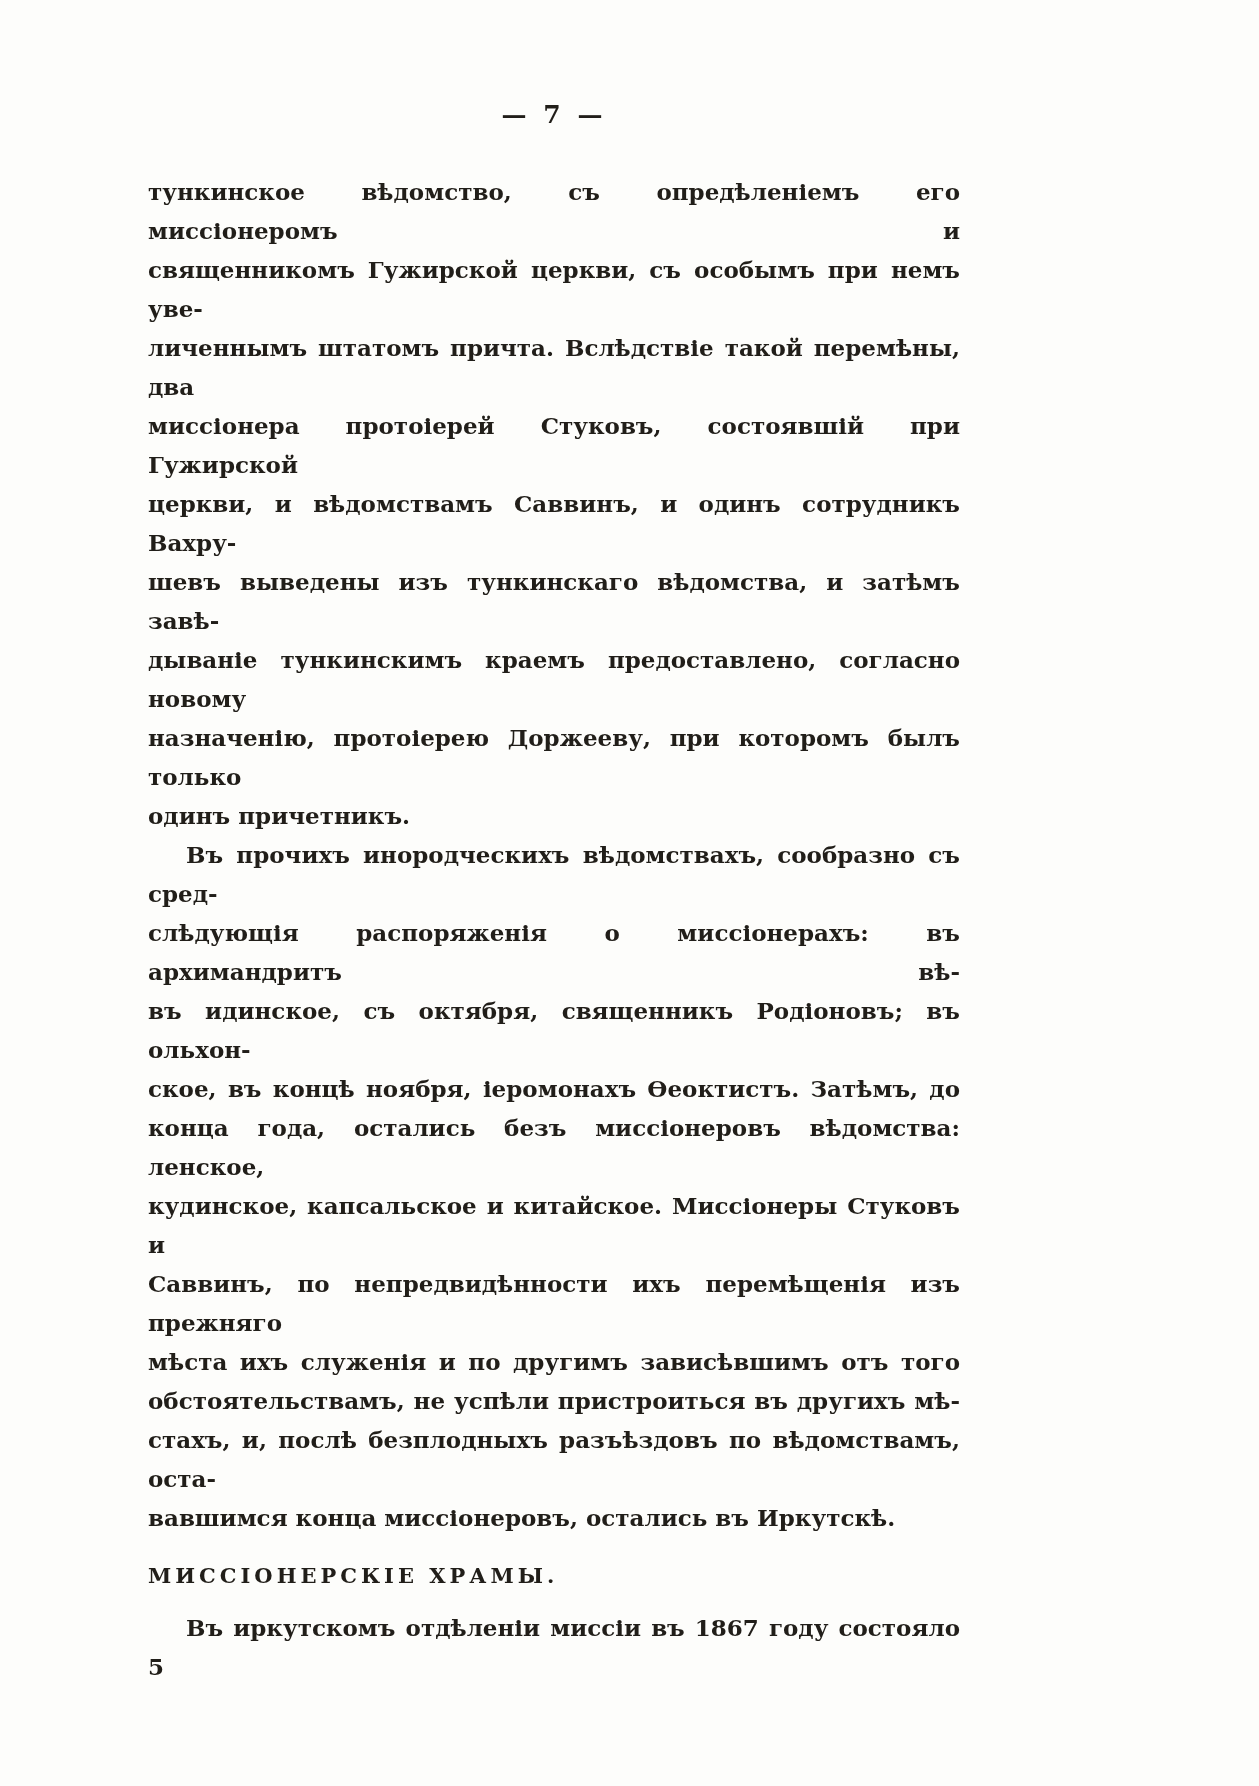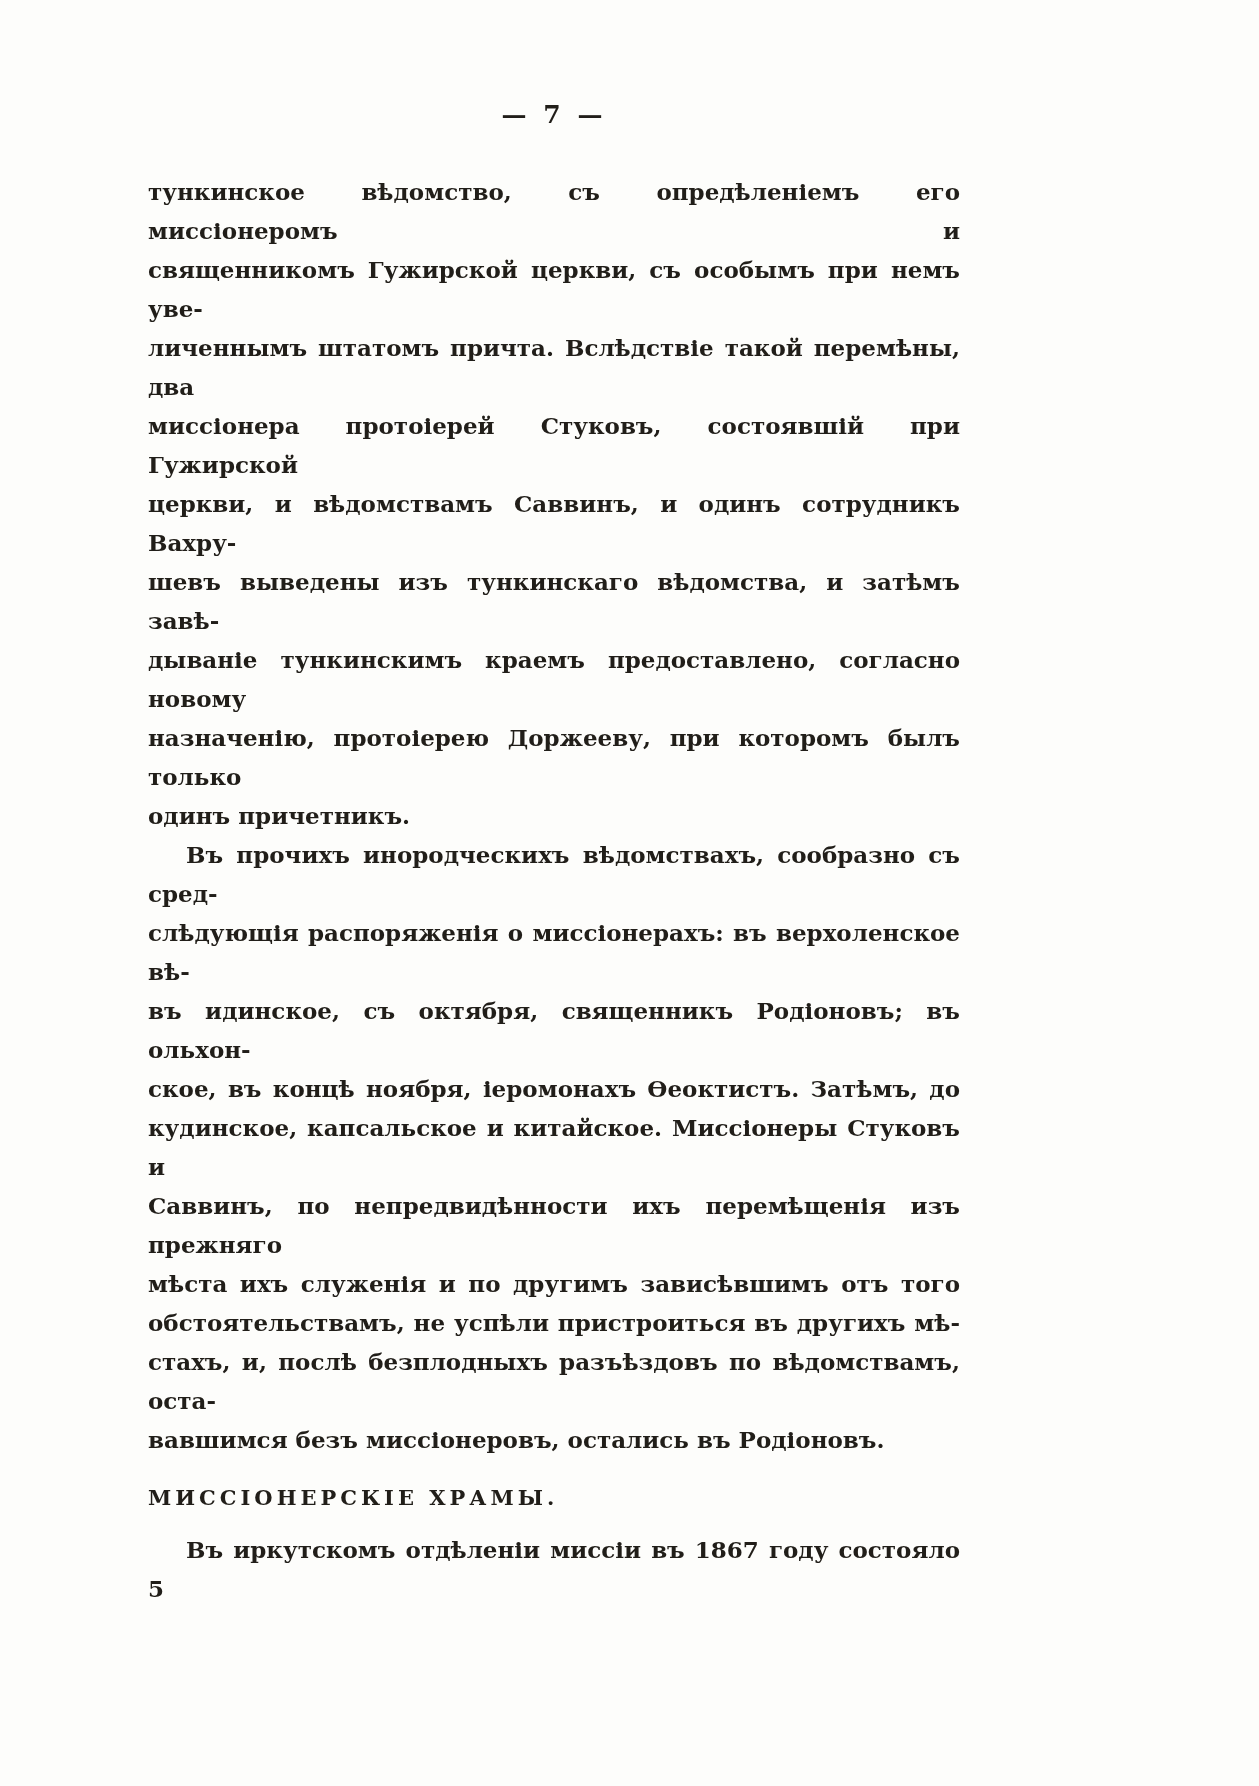--- a/index.html
+++ b/index.html
@@ -75,29 +75,30 @@
         <div class="line">миссіонера протоіерей Стуковъ, состоявшій при Гужирской</div>
         <div class="line">церкви, и вѣдомствамъ Саввинъ, и одинъ сотрудникъ Вахру-</div>
         <div class="line">шевъ выведены изъ тункинскаго вѣдомства, и затѣмъ завѣ-</div>
         <div class="line">дываніе тункинскимъ краемъ предоставлено, согласно новому</div>
         <div class="line">назначенію, протоіерею Доржееву, при которомъ былъ только</div>
         <div class="line last">одинъ причетникъ.</div>
       </div>
 
     <div class="para indented">
         <div class="line">Въ прочихъ инородческихъ вѣдомствахъ, сообразно съ сред-</div>
-        <div class="line">слѣдующія распоряженія о миссіонерахъ: въ верхоленское вѣ-</div>
+        <div class="line">слѣдующія распоряженія о миссіонерахъ: въ архимандритъ вѣ-</div>
         <div class="line">въ идинское, съ октября, священникъ Родіоновъ; въ ольхон-</div>
         <div class="line">ское, въ концѣ ноября, іеромонахъ Ѳеоктистъ. Затѣмъ, до</div>
+        <div class="line">конца года, остались безъ миссіонеровъ вѣдомства: ленское,</div>
         <div class="line">кудинское, капсальское и китайское. Миссіонеры Стуковъ и</div>
         <div class="line">Саввинъ, по непредвидѣнности ихъ перемѣщенія изъ прежняго</div>
         <div class="line">мѣста ихъ служенія и по другимъ зависѣвшимъ отъ того</div>
         <div class="line">обстоятельствамъ, не успѣли пристроиться въ другихъ мѣ-</div>
         <div class="line">стахъ, и, послѣ безплодныхъ разъѣздовъ по вѣдомствамъ, оста-</div>
-        <div class="line last">вавшимся безъ миссіонеровъ, остались въ Родіоновъ.</div>
+        <div class="line last">вавшимся конца миссіонеровъ, остались въ Иркутскѣ.</div>
       </div>
 
     <h2 class="heading">МИССІОНЕРСКІЕ ХРАМЫ.</h2>
 
     <div class="para indented">
         <div class="line">Въ иркутскомъ отдѣленіи миссіи въ 1867 году состояло 5</div>
       </div>
 
   </div>
 </div>

